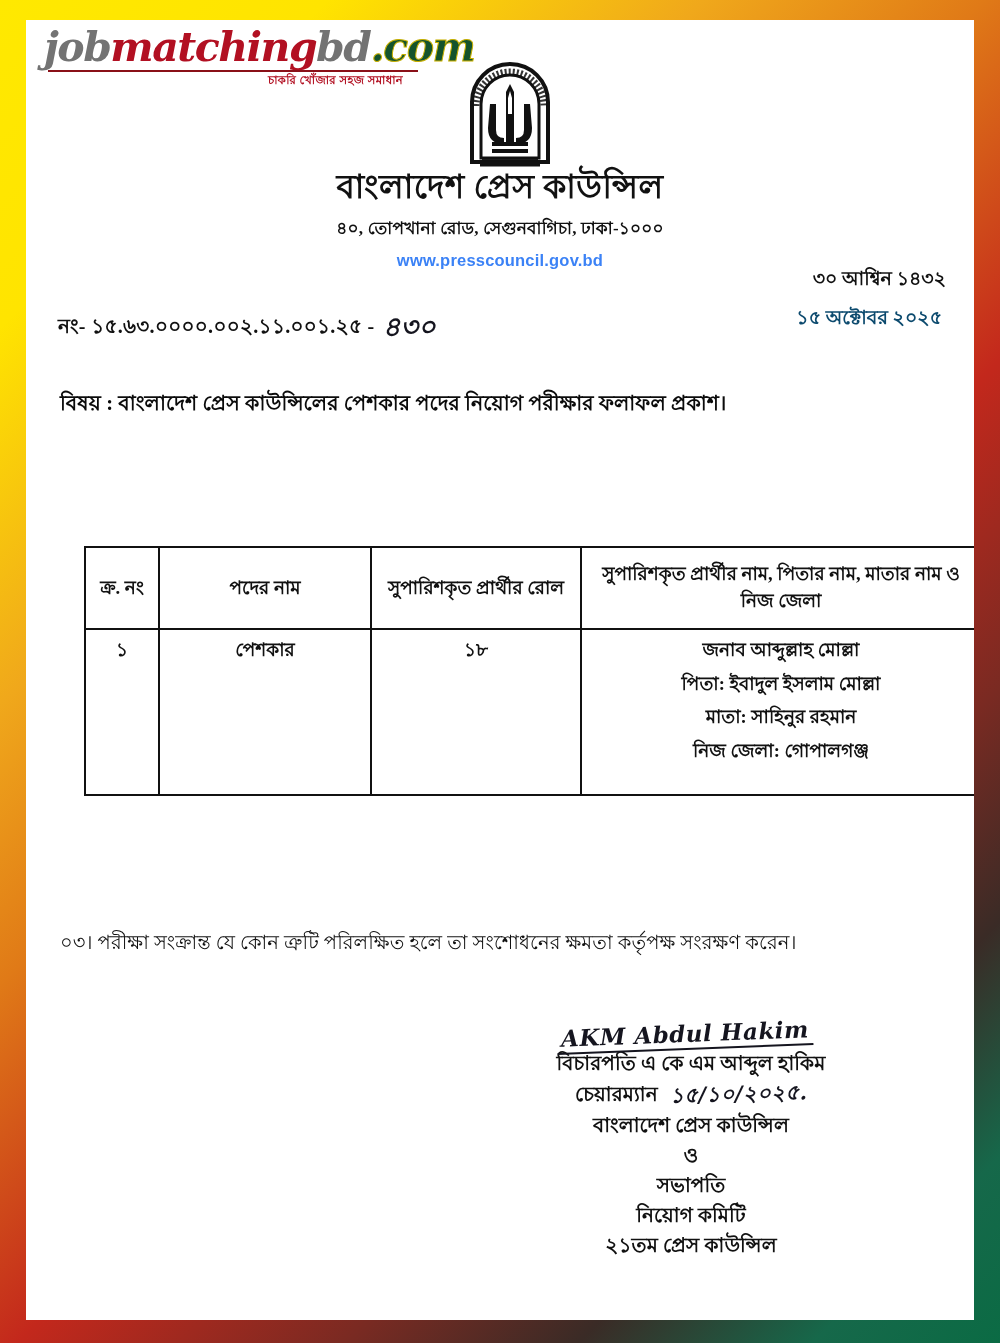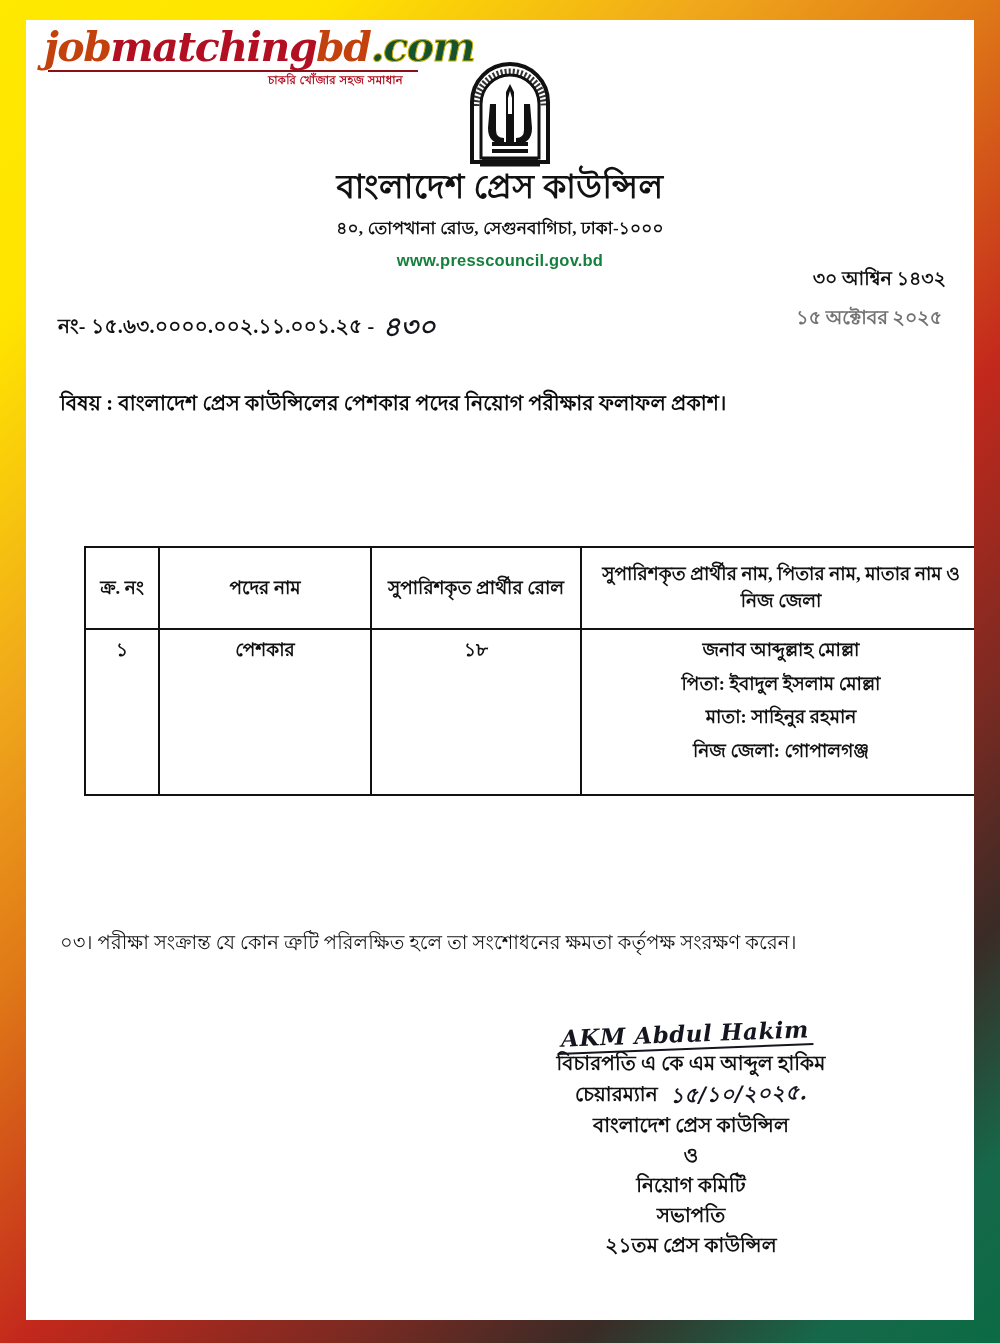--- a/index.html
+++ b/index.html
@@ -65,21 +65,21 @@
     font-weight: bold;
     font-style: italic;
     font-size: 41px;
     letter-spacing: -1.5px;
     line-height: 1;
     white-space: nowrap;
     position: absolute;
     left: 4px;
     top: 2px;
   }
-  #logo-word .g { color: #c2410c; margin-top: 40px; }
+  #logo-word .g { color: #737373; margin-top: 40px; }
   #logo-word .r { color: #b21022; }
   #logo-word .y {
     color: #14532d;
     -webkit-text-stroke: 1px #c8b000;
   }
   #logo-rule {
     position: absolute;
     left: 8px;
     top: 45px;
     width: 370px;
@@ -126,21 +126,21 @@
     font-size: 17px;
     font-weight: bold;
     color: #111;
     margin-top: 7px;
     letter-spacing: 0.2px;
   }
   #org-website {
     font-family: "Liberation Sans", sans-serif;
     font-size: 16.5px;
     font-weight: bold;
-    color: #15803d;
+    color: #3b82f6;
     margin-top: 8px;
     letter-spacing: 0.2px;
   }
 
   
   #memo-row {
     position: absolute;
     left: 0;
     top: 244px;
     width: 948px;
@@ -187,21 +187,21 @@
     white-space: nowrap;
     letter-spacing: 0.2px;
   }
   #date-dashes {
     letter-spacing: 1px;
   }
   #date-gregorian {
     margin-top: 7px;
     font-size: 19px;
     font-weight: bold;
-    color: #737373;
+    color: #0c4a6e;
     padding-right: 14px;
   }
 
   
   #subject {
     position: absolute;
     left: 34px;
     top: 368px;
     width: 880px;
     font-size: 20.5px;
@@ -399,18 +399,18 @@
   <div id="para-03" class="body-para">০৩। পরীক্ষা সংক্রান্ত যে কোন ত্রুটি পরিলক্ষিত হলে তা সংশোধনের ক্ষমতা কর্তৃপক্ষ সংরক্ষণ করেন।</div>
 
   <div id="signature-block">
     <div id="signature-hand">AKM Abdul Hakim</div>
     <div id="sig-name" class="sig-line">বিচারপতি এ কে এম আব্দুল হাকিম</div>
     <div class="sig-line">
       <span id="sig-role-row">চেয়ারম্যান</span><span id="sig-date-hand">১৫/১০/২০২৫.</span>
     </div>
     <div class="sig-line">বাংলাদেশ প্রেস  কাউন্সিল</div>
     <div class="sig-line">ও</div>
+    <div class="sig-line">সভাপতি</div>
     <div class="sig-line">নিয়োগ কমিটি</div>
-    <div class="sig-line">সভাপতি</div>
     <div class="sig-line">২১তম প্রেস কাউন্সিল</div>
   </div>
 
 </div>
 
 </body></html>

